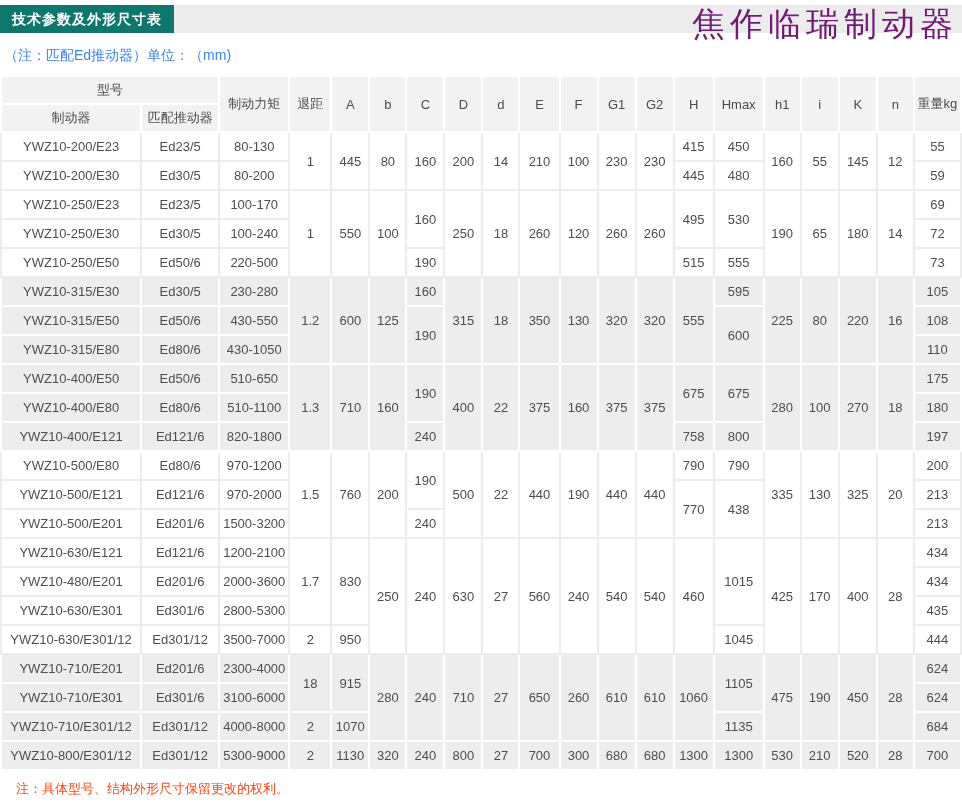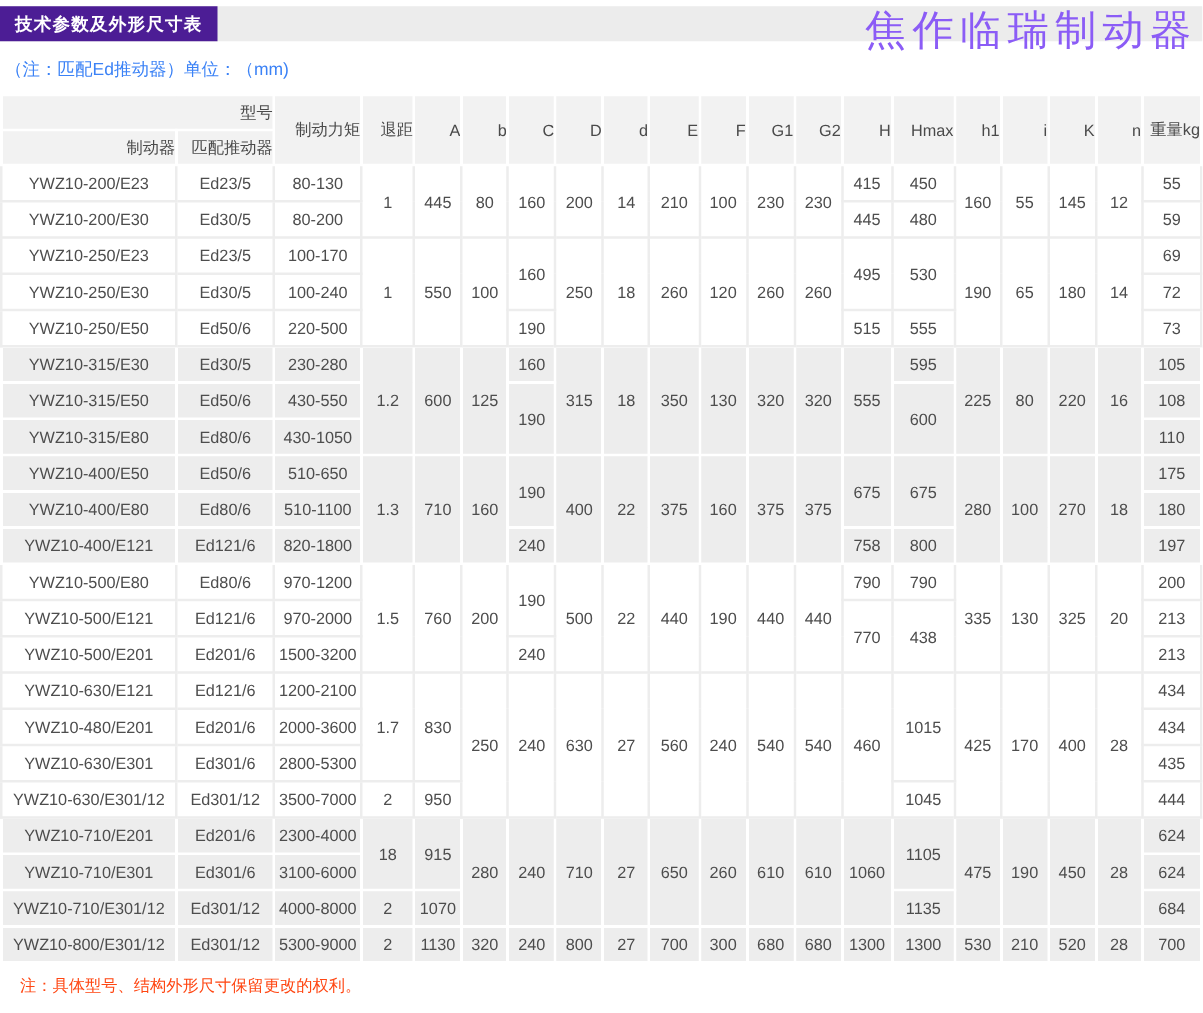--- a/index.html
+++ b/index.html
@@ -1,32 +1,32 @@
 <!DOCTYPE html>
 <html><head>
 <meta charset="utf-8">
 <style>
   * { margin:0; padding:0; box-sizing:border-box; }
   html,body { width:962px; background:#fff; font-family:"Liberation Sans",sans-serif; }
   body { padding-top:5px; }
 
   .topbar { position:relative; height:28px; background:#ececec; }
   .badge { position:absolute; left:0; top:0; height:28px; line-height:28px;
-           background:#4c1d95; color:#fff; font-size:14px; font-weight:bold;
+           background:#0f766e; color:#fff; font-size:14px; font-weight:bold;
            padding:0 12px; letter-spacing:1px; }
   .brand { position:absolute; right:4px; top:1px; font-family:"DejaVu Serif",serif;
-           font-size:33px; line-height:36px; color:#8b5cf6; letter-spacing:5px; white-space:nowrap; }
+           font-size:33px; line-height:36px; color:#701a75; letter-spacing:5px; white-space:nowrap; }
 
   .note-top { margin:14px 0 10px 4px; color:#3b82f6; font-size:14px; }
   .note-bottom { margin:9px 0 0 16px; color:#ff4612; font-size:13px; }
 
   table.spec { width:962px; border-collapse:collapse; table-layout:fixed;
                font-size:13px; color:#4d4d4d; text-align:center; margin-top:6px; }
   table.spec th { background:#f2f2f2; border:2px solid #fff; font-weight:normal;
-                  color:#4a4a4a; height:28px; white-space:nowrap; overflow:hidden;text-align:right; }
+                  color:#4a4a4a; height:28px; white-space:nowrap; overflow:hidden; }
   table.spec thead { border-bottom:2px solid #ededed; }
   table.spec td { background:#fff; border:2px solid #ededed; height:29px;
                   white-space:nowrap; overflow:hidden; padding:0 1px; }
   table.spec tr.shade td { background:#ededed; border-color:#fff; }
 </style>
 </head>
 <body>
 
 <div class="topbar">
   <span class="badge">技术参数及外形尺寸表</span>

